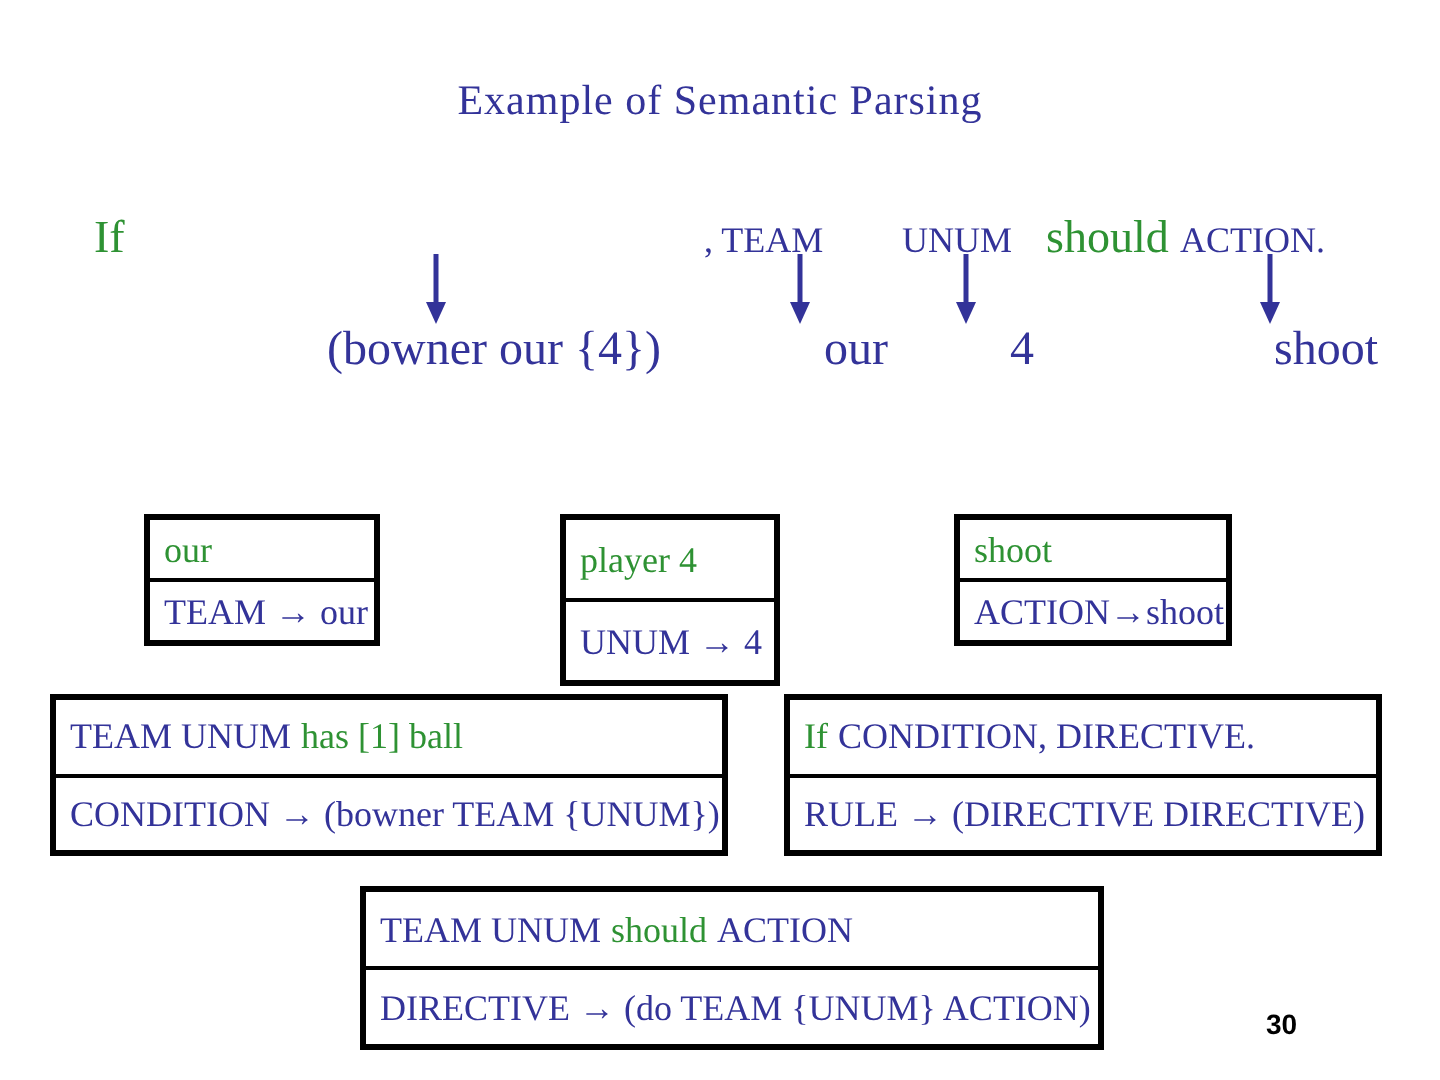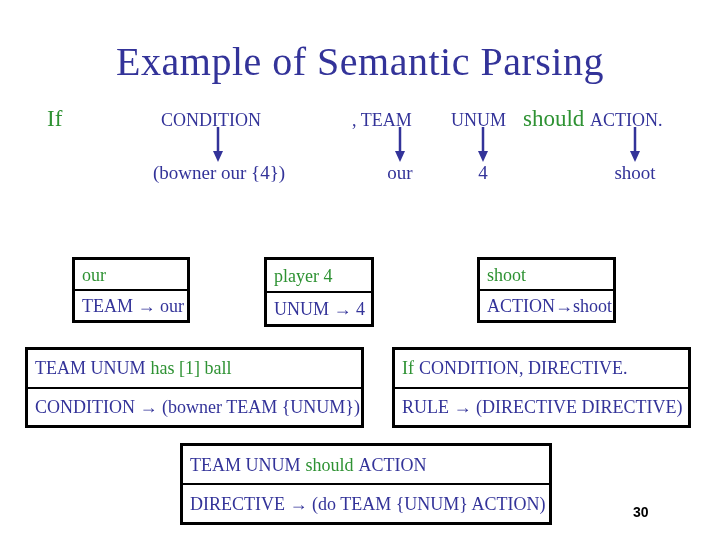--- a/index.html
+++ b/index.html
@@ -2,29 +2,29 @@
 <html style="--blue: #333399; --green: #2e9233;"><head>
 <meta charset="utf-8">
 <style>
   html,body{margin:0;padding:0;background:#fff;}
   .slide{
     position:relative;width:720px;height:540px;background:#ffffff;
     font-family:"Liberation Serif", serif;overflow:hidden;
   }
   .title{
     position:absolute;left:0;top:38px;width:720px;margin:0;
-    text-align:center;font-size:40px;font-weight:normal;
+    text-align:center;font-size:21px;font-weight:normal;
     color:var(--blue);letter-spacing:.5px;
   }
   .abs{position:absolute;line-height:1;white-space:nowrap;}
   .blue{color:var(--blue);}
   .green{color:var(--green);}
   .sent{font-size:18px;}
   .sent-lg{font-size:23px;}
-  .parse-val{font-size:19px;transform:translateX(-50%);}
+  .parse-val{font-size:24px;transform:translateX(-50%);margin-left:28px;}
   .arrow-layer{position:absolute;left:0;top:0;width:720px;height:540px;pointer-events:none;}
   .rulebox{
     position:absolute;border:3px solid #000;background:#fff;
     display:flex;flex-direction:column;box-sizing:border-box;
   }
   .rulebox .row{
     flex:1;display:flex;align-items:center;padding:2px 7px;
     font-size:18px;line-height:1;white-space:nowrap;
   }
   .rulebox .row.ex{border-bottom:2.5px solid #000;}
@@ -36,21 +36,20 @@
   }
 </style>
 </head>
 <body>
 
 <div class="slide">
 
   <h1 class="title">Example of Semantic Parsing</h1>
 
   <span class="abs sent-lg green" style="left:47px;top:107px">If</span>
-  <span class="abs sent blue" style="left:161px;top:111px">CONDITION</span>
   <span class="abs sent blue" style="left:352px;top:111px">, TEAM</span>
   <span class="abs sent blue" style="left:451px;top:111px">UNUM</span>
   <span class="abs sent-lg green" style="left:523px;top:107px">should</span>
   <span class="abs sent blue" style="left:590px;top:111px">ACTION.</span>
 
   <svg class="arrow-layer" viewBox="0 0 720 540">
     <g>
       <line x1="218" y1="127" x2="218" y2="152" stroke="#333399" stroke-width="2.5"></line>
       <polygon points="213,151 223,151 218,162" fill="#333399"></polygon>
     </g>
@@ -73,21 +72,21 @@
   <span class="abs parse-val blue" style="left:483px;top:163px">4</span>
   <span class="abs parse-val blue" style="left:635px;top:163px">shoot</span>
 
   <div class="rulebox" style="left:72px;top:257px;width:118px;height:66px">
     <div class="row ex">
       <span class="seg green">our</span>
     </div>
     <div class="row blue">TEAM → our</div>
   </div>
 
-  <div class="rulebox" style="left:264px;top:257px;width:110px;height:70px">
+  <div class="rulebox" style="left:280px;top:257px;width:110px;height:86px">
     <div class="row ex">
       <span class="seg green">player 4</span>
     </div>
     <div class="row blue">UNUM → 4</div>
   </div>
 
   <div class="rulebox" style="left:477px;top:257px;width:139px;height:66px">
     <div class="row ex">
       <span class="seg green">shoot</span>
     </div>

